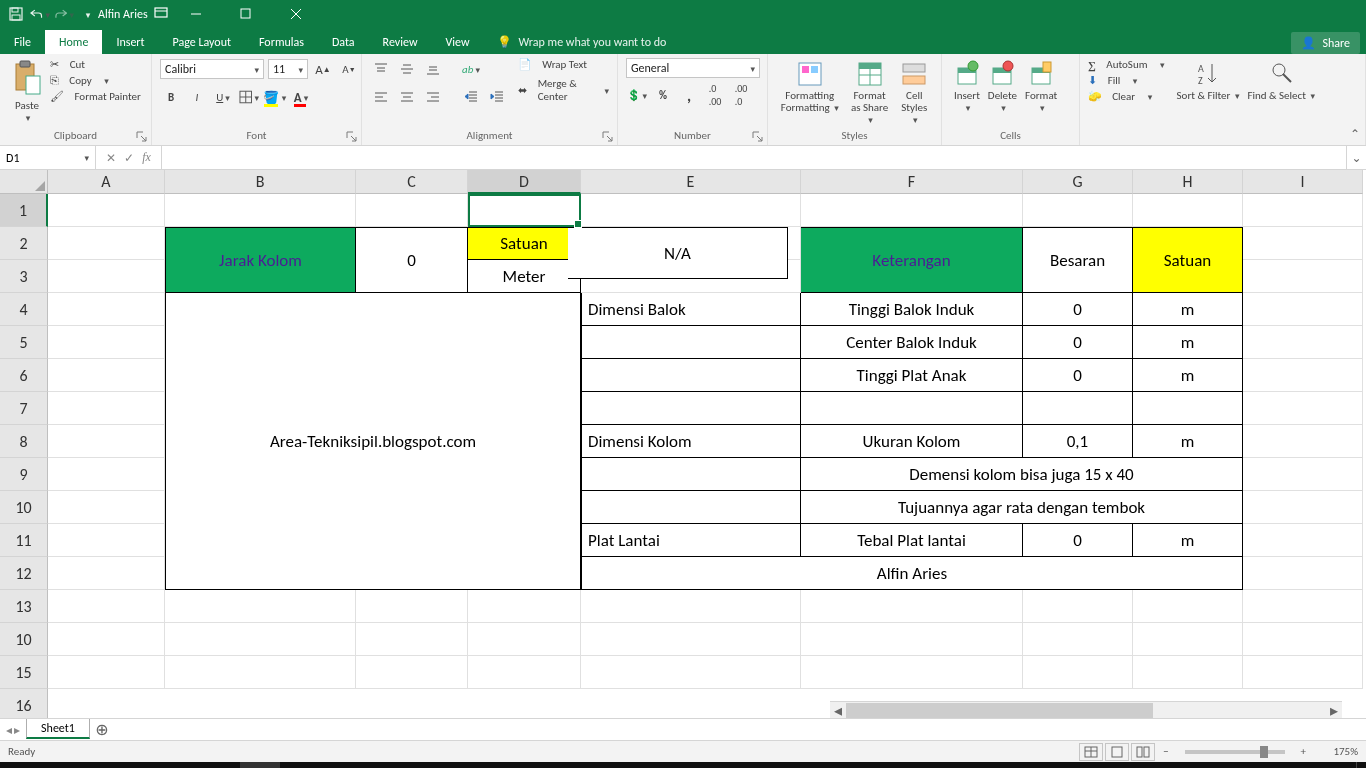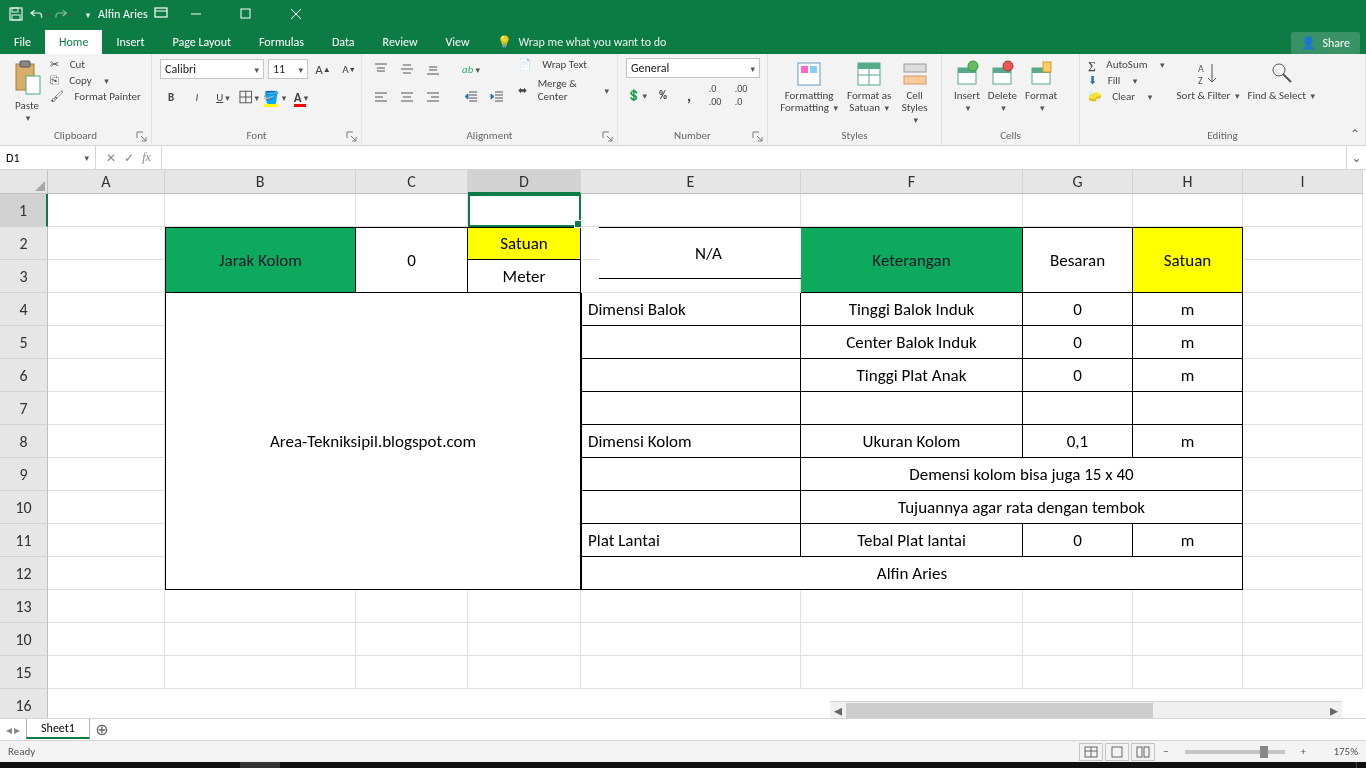--- a/index.html
+++ b/index.html
@@ -47,21 +47,21 @@
 .colhead.sel{background:#d2d2d2;border-bottom:2px solid #0d7b44;}
 .rowheads{position:absolute;left:0;top:24px;width:48px;}
 .rowhead{height:33px;background:#e6e6e6;border-right:1px solid #bfbfbf;border-bottom:1px solid #d4d4d4;display:flex;align-items:center;justify-content:center;font-size:16px;color:#333;}
 .rowhead.sel{background:#d2d2d2;border-right:2px solid #0d7b44;}
 .cells{position:absolute;left:48px;top:24px;}
 .cell{position:absolute;border-right:1px solid #e0e0e0;border-bottom:1px solid #e0e0e0;display:flex;align-items:center;justify-content:center;font-size:17px;font-family:Calibri,Arial,sans-serif;color:#000;background:#fff;}
 .bt{border-top:1px solid #000 !important;}
 .bb{border-bottom:1px solid #000 !important;}
 .bl{border-left:1px solid #000 !important;}
 .br{border-right:1px solid #000 !important;}
-.green{background:#0daa5e;color:#0f172a;}
+.green{background:#0daa5e;color:#4c1d95;}
 .yellow{background:#ffff00;}
 .selcell{position:absolute;border:2px solid #0d7b44;pointer-events:none;}
 .selcell::after{content:"";position:absolute;right:-3px;bottom:-3px;width:6px;height:6px;background:#0d7b44;border:1px solid #fff;}
 .hscroll-viz{position:absolute;right:24px;bottom:0;left:830px;height:17px;background:#f0f0f0;border-top:1px solid #d5d5d5;display:flex;align-items:center;}
 .hscroll-viz .thumb{height:15px;background:#cdcdcd;}
 
 .sheetbar{height:22px;background:#fff;border-top:1px solid #d5d5d5;display:flex;align-items:center;font-size:12px;}
 .sheetbar .nav{display:flex;gap:2px;padding:0 6px;color:#888;}
 .sheetbar .tab{border:1px solid #aeaeae;border-top:none;padding:2px 14px;background:#fff;position:relative;top:-1px;}
 .sheetbar .tab.active{border-bottom:2px solid #0d7b44;}
@@ -344,21 +344,21 @@
           </svg>
           <span class="lbl"><span>Formatting Formatting</span> <span class="dd">▾</span></span>
         </div>
       <div class="btncol">
           <svg width="28" height="28">
             <rect x="3" y="3" width="22" height="22" fill="#fff" stroke="#5a8"></rect>
             <rect x="3" y="3" width="22" height="6" fill="#5a8"></rect>
             <line x1="3" y1="15" x2="25" y2="15" stroke="#5a8"></line>
             <line x1="14" y1="9" x2="14" y2="25" stroke="#5a8"></line>
           </svg>
-          <span class="lbl"><span>Format as Satuan</span> <span class="dd">▾</span></span>
+          <span class="lbl"><span>Format as Share</span> <span class="dd">▾</span></span>
         </div>
       <div class="btncol">
           <svg width="28" height="28">
             <rect x="3" y="4" width="22" height="8" fill="#ddd" stroke="#999"></rect>
             <rect x="3" y="16" width="22" height="8" fill="#fc9" stroke="#c96"></rect>
           </svg>
           <span class="lbl"><span>Cell Styles</span> <span class="dd">▾</span></span>
         </div>
     </div>
     <div class="label">Styles</div>
@@ -410,21 +410,20 @@
           <span class="lbl"><span>Sort &amp; Filter</span> <span class="dd">▾</span></span>
         </div>
       <div class="btncol">
           <svg width="24" height="28" stroke="#555" fill="none">
             <circle cx="10" cy="10" r="6"></circle>
             <line x1="14" y1="14" x2="22" y2="22" stroke-width="2"></line>
           </svg>
           <span class="lbl"><span>Find &amp; Select</span> <span class="dd">▾</span></span>
         </div>
     </div>
-    <div class="label">Editing</div>
   </div>
   <div class="collapse" style="font-size:12px;color:#666">⌃</div>
 </div>
 
 <div class="fbar">
   <div class="namebox">
       <span>D1</span>
       <span class="dd">▾</span>
     </div>
   <div class="fxbtns">
@@ -602,21 +601,21 @@
       <div class="cell " style="left: 1195px; top: 297px; width: 120px; height: 33px;"></div>
       <div class="cell " style="left: 1195px; top: 330px; width: 120px; height: 33px;"></div>
       <div class="cell " style="left: 1195px; top: 363px; width: 120px; height: 33px;"></div>
       <div class="cell " style="left: 1195px; top: 396px; width: 120px; height: 33px;"></div>
       <div class="cell " style="left: 1195px; top: 429px; width: 120px; height: 33px;"></div>
       <div class="cell " style="left: 1195px; top: 462px; width: 120px; height: 33px;"></div>
       <div class="cell green bt bl bb br" style="left: 117px; top: 33px; width: 191px; height: 66px;">Jarak Kolom</div>
       <div class="cell bt bb br" style="left: 308px; top: 33px; width: 112px; height: 66px;">0</div>
       <div class="cell yellow bt br bb" style="left: 420px; top: 33px; width: 113px; height: 33px;">Satuan</div>
       <div class="cell br bb" style="left: 420px; top: 66px; width: 113px; height: 33px;">Meter</div>
-      <div class="cell bt br bb" style="left: 551px; top: 33px; width: 220px; height: 52px;">N/A</div>
+      <div class="cell bt br bb" style="left: 520px; top: 33px; width: 220px; height: 52px;">N/A</div>
       <div class="cell green bt br bb" style="left: 753px; top: 33px; width: 222px; height: 66px;">Keterangan</div>
       <div class="cell bt br bb" style="left: 975px; top: 33px; width: 110px; height: 66px;">Besaran</div>
       <div class="cell yellow bt br bb" style="left: 1085px; top: 33px; width: 110px; height: 66px;">Satuan</div>
       <div class="cell bl bb br" style="left: 533px; top: 99px; width: 220px; height: 33px; justify-content: flex-start; padding: 0px 6px;">Dimensi Balok</div>
       <div class="cell bb br" style="left: 753px; top: 99px; width: 222px; height: 33px;">Tinggi Balok Induk</div>
       <div class="cell bb br" style="left: 975px; top: 99px; width: 110px; height: 33px;">0</div>
       <div class="cell bb br" style="left: 1085px; top: 99px; width: 110px; height: 33px;">m</div>
       <div class="cell bl bb br" style="left: 533px; top: 132px; width: 220px; height: 33px;"></div>
       <div class="cell bb br" style="left: 753px; top: 132px; width: 222px; height: 33px;">Center Balok Induk</div>
       <div class="cell bb br" style="left: 975px; top: 132px; width: 110px; height: 33px;">0</div>

